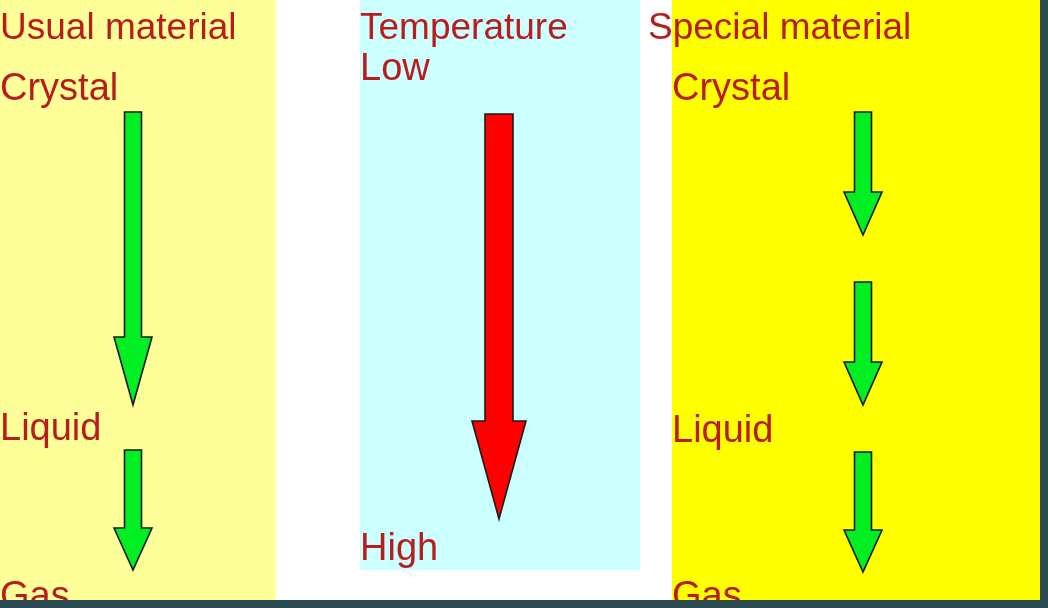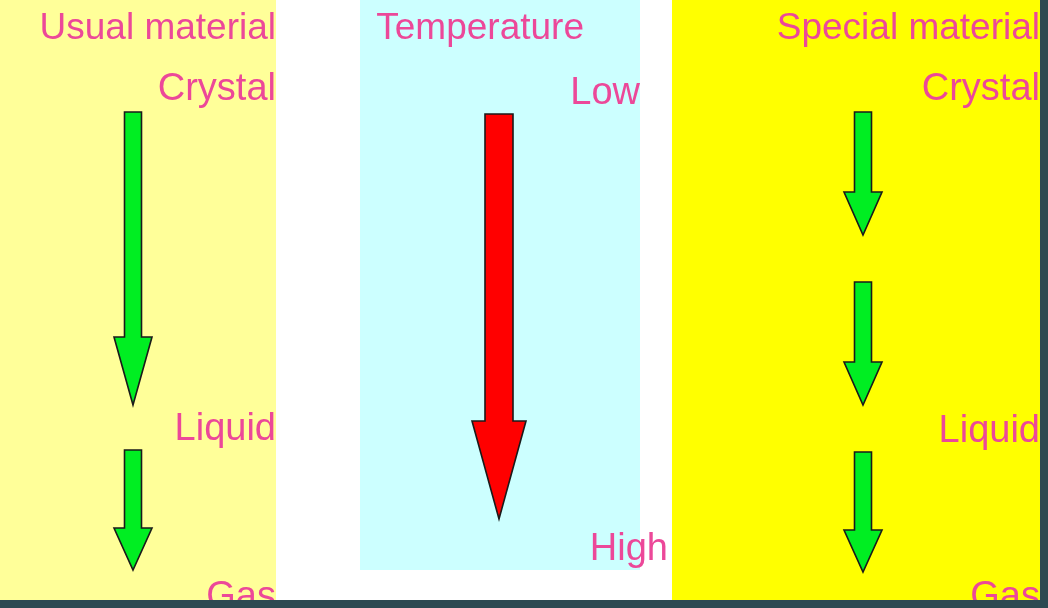--- a/index.html
+++ b/index.html
@@ -57,22 +57,22 @@
     left: 1040px;
     top: 0px;
     width: 8px;
     height: 608px;
     background: #2c4a52;
   }
 
   
   .label {
     position: absolute;
-    color: #ec4899;
-    text-align: right;
+    color: #b91c1c;
+    text-align: left;
     white-space: nowrap;
     line-height: 1;
   }
   .panel-title {
     font-size: 37px;
   }
   .state-label {
     font-size: 38px;
   }
 
@@ -109,31 +109,31 @@
   <svg class="arrow arrow-green" style="left:110px; top:448px;" width="46" height="125" viewBox="0 0 46 125">
     <polygon points="14.5,2 31.5,2 31.5,80 42,80 23,122 4,80 14.5,80"></polygon>
   </svg>
 
   <div class="label state-label" style="left:0px; top:576px; width:276px;">Gas</div>
 
   <div class="panel" id="panel-temperature"></div>
 
   <div class="label panel-title" style="left:360px; top:8px; width:224px;">Temperature</div>
 
-  <div class="label state-label" style="left:360px; top:72px; width:280px;">Low</div>
+  <div class="label state-label" style="left:360px; top:48px; width:280px;">Low</div>
 
   <svg class="arrow arrow-red" style="left:468px; top:112px;" width="62" height="410" viewBox="0 0 62 410">
     <polygon points="17,2 45,2 45,309 58,309 31,407 4,309 17,309"></polygon>
   </svg>
 
   <div class="label state-label" style="left:360px; top:528px; width:308px;">High</div>
 
   <div class="panel" id="panel-special"></div>
 
-  <div class="label panel-title" style="left:672px; top:8px; width:368px;">Special material</div>
+  <div class="label panel-title" style="left:648px; top:8px; width:368px;">Special material</div>
 
   <div class="label state-label" style="left:672px; top:68px; width:368px;">Crystal</div>
 
   <svg class="arrow arrow-green" style="left:840px; top:110px;" width="46" height="128" viewBox="0 0 46 128">
     <polygon points="14.5,2 31.5,2 31.5,82 42,82 23,125 4,82 14.5,82"></polygon>
   </svg>
 
 
   <svg class="arrow arrow-green" style="left:840px; top:280px;" width="46" height="128" viewBox="0 0 46 128">
     <polygon points="14.5,2 31.5,2 31.5,82 42,82 23,125 4,82 14.5,82"></polygon>

